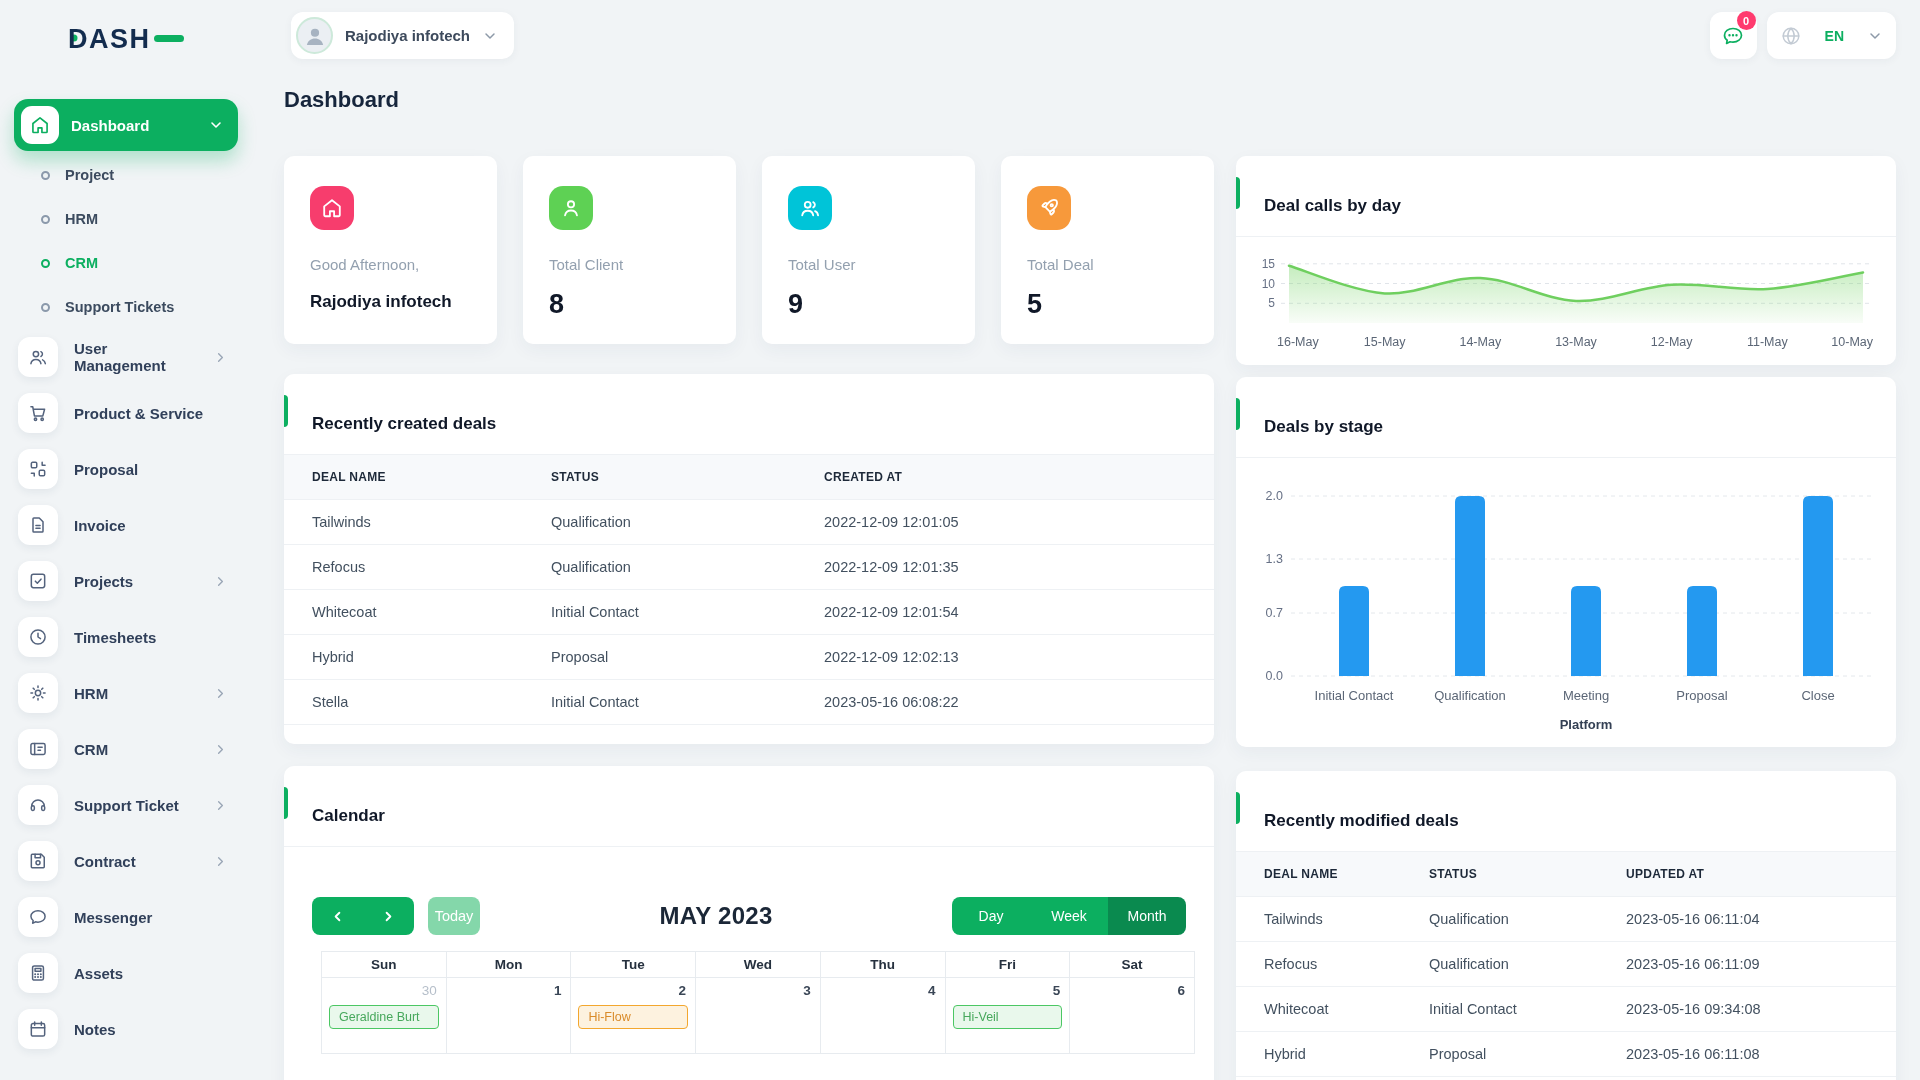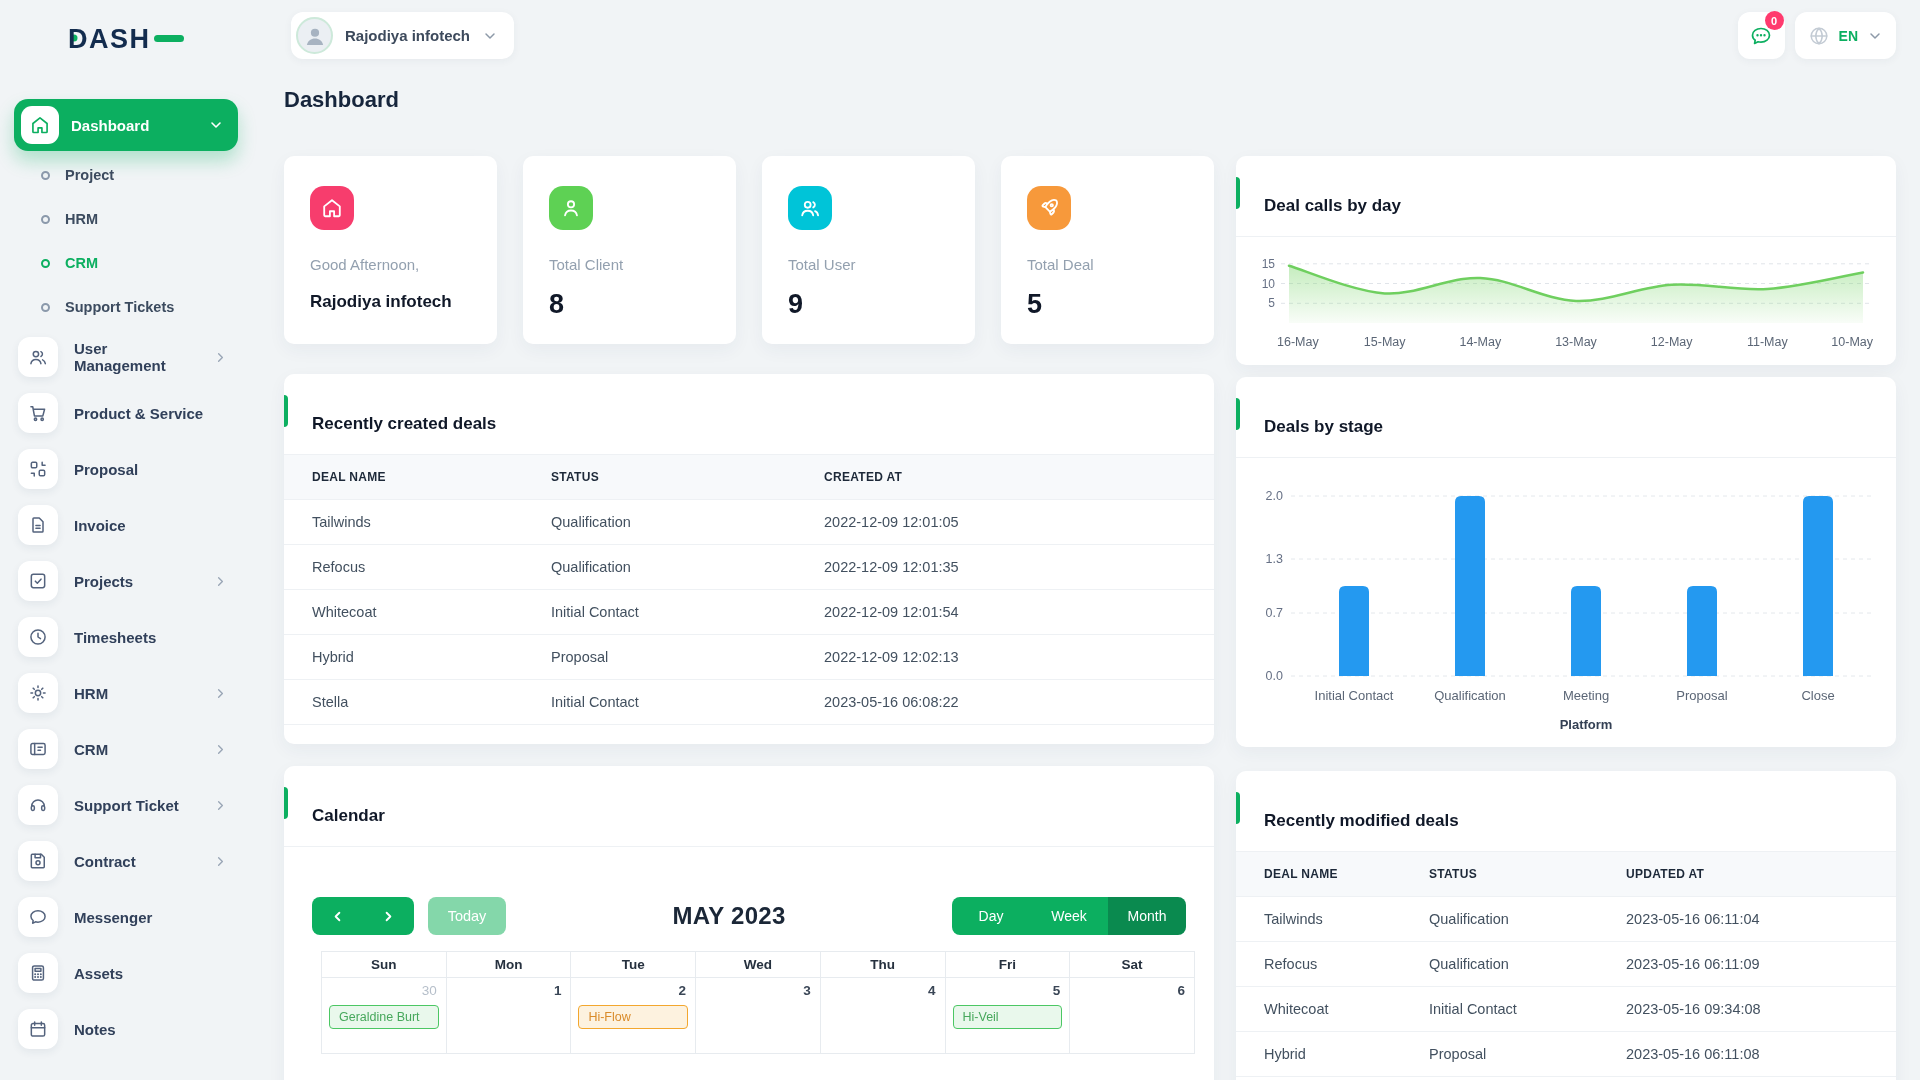--- a/index.html
+++ b/index.html
@@ -39,21 +39,21 @@
   .avatar { width:37px; height:37px; border-radius:50%; background:#ebeff3; border:2px solid #cde9da;
     display:flex; align-items:center; justify-content:center; color:#a7b3c1; overflow:hidden; }
   .user-pill .uname { font-size:15px; font-weight:600; color:#3d4a5c; }
   .user-pill .chev, .lang-pill .chev { color:#8d99a8; display:flex; }
   .topbar-right { display:flex; gap:10px; }
   .icon-btn { position:relative; width:47px; height:47px; background:#fff; border-radius:12px;
     display:flex; align-items:center; justify-content:center; color:#0caf60;
     box-shadow:0 2px 8px rgba(30,50,80,.05); cursor:pointer; border:none; }
   .badge { position:absolute; top:-1px; right:1px; min-width:19px; height:19px; border-radius:50%;
     background:#ff3a6e; color:#fff; font-size:11px; font-weight:700; display:flex; align-items:center; justify-content:center; }
-  .lang-pill { display:flex; align-items:center; gap:9px; background:#fff; border-radius:12px; height:47px;
+  .lang-pill { display:flex; align-items:center; gap:23px; background:#fff; border-radius:12px; height:47px;
     padding:8px 13px; box-shadow:0 2px 8px rgba(30,50,80,.05); cursor:pointer; }
   .lang-pill .globe { color:#c3cbd4; display:flex; }
   .lang-pill .lang { color:#0caf60; font-size:14px; font-weight:700; }
 
   .page-title { margin:28px 0 0; font-size:22px; font-weight:700; color:#16253c; }
 
   .content-row { display:flex; gap:22px; margin-top:43px; align-items:flex-start; }
   .col-main { width:930px; }
   .col-side { width:662px; }
 
@@ -88,21 +88,21 @@
   .deal-table tbody tr:last-child td { border-bottom:1px solid #eef1f4; }
   .deal-table th:first-child, .deal-table td:first-child { padding-left:28px; }
   .t-created th:nth-child(1) { width:267px; } .t-created th:nth-child(2) { width:273px; }
   .t-modified th:nth-child(1) { width:193px; } .t-modified th:nth-child(2) { width:197px; }
 
   
   .cal-toolbar { display:flex; align-items:center; margin:50px 28px 0; }
   .nav-group { display:flex; height:38px; border-radius:8px; overflow:hidden; }
   .nav-btn { width:51px; background:#0caf60; color:#fff; border:none; cursor:pointer;
     display:flex; align-items:center; justify-content:center; }
-  .today-btn { margin-left:14px; width:78px; height:38px; background:#84d7aa; color:#fff;
+  .today-btn { margin-left:14px; width:52px; height:38px; background:#84d7aa; color:#fff;
     border:none; border-radius:8px; font-size:14.5px; font-family:inherit; cursor:pointer; }
   .cal-title { flex:1; text-align:center; font-size:24px; font-weight:700; color:#1b2737; letter-spacing:.3px; }
   .views-group { display:flex; height:38px; border-radius:8px; overflow:hidden; }
   .view-btn { width:78px; background:#0caf60; color:#fff; border:none; font-size:14px;
     font-family:inherit; cursor:pointer; }
   .view-btn.active { background:#0a8a4f; }
 
   .cal-grid { margin:16px 37px 0; width:calc(100% - 56px); border-collapse:collapse; table-layout:fixed; }
   .cal-grid th { border:1px solid #e7ebef; padding:5px 0; font-size:13.5px; font-weight:700; color:#26313f; }
   .cal-grid td { border:1px solid #e7ebef; vertical-align:top; height:76px; padding:0; }

